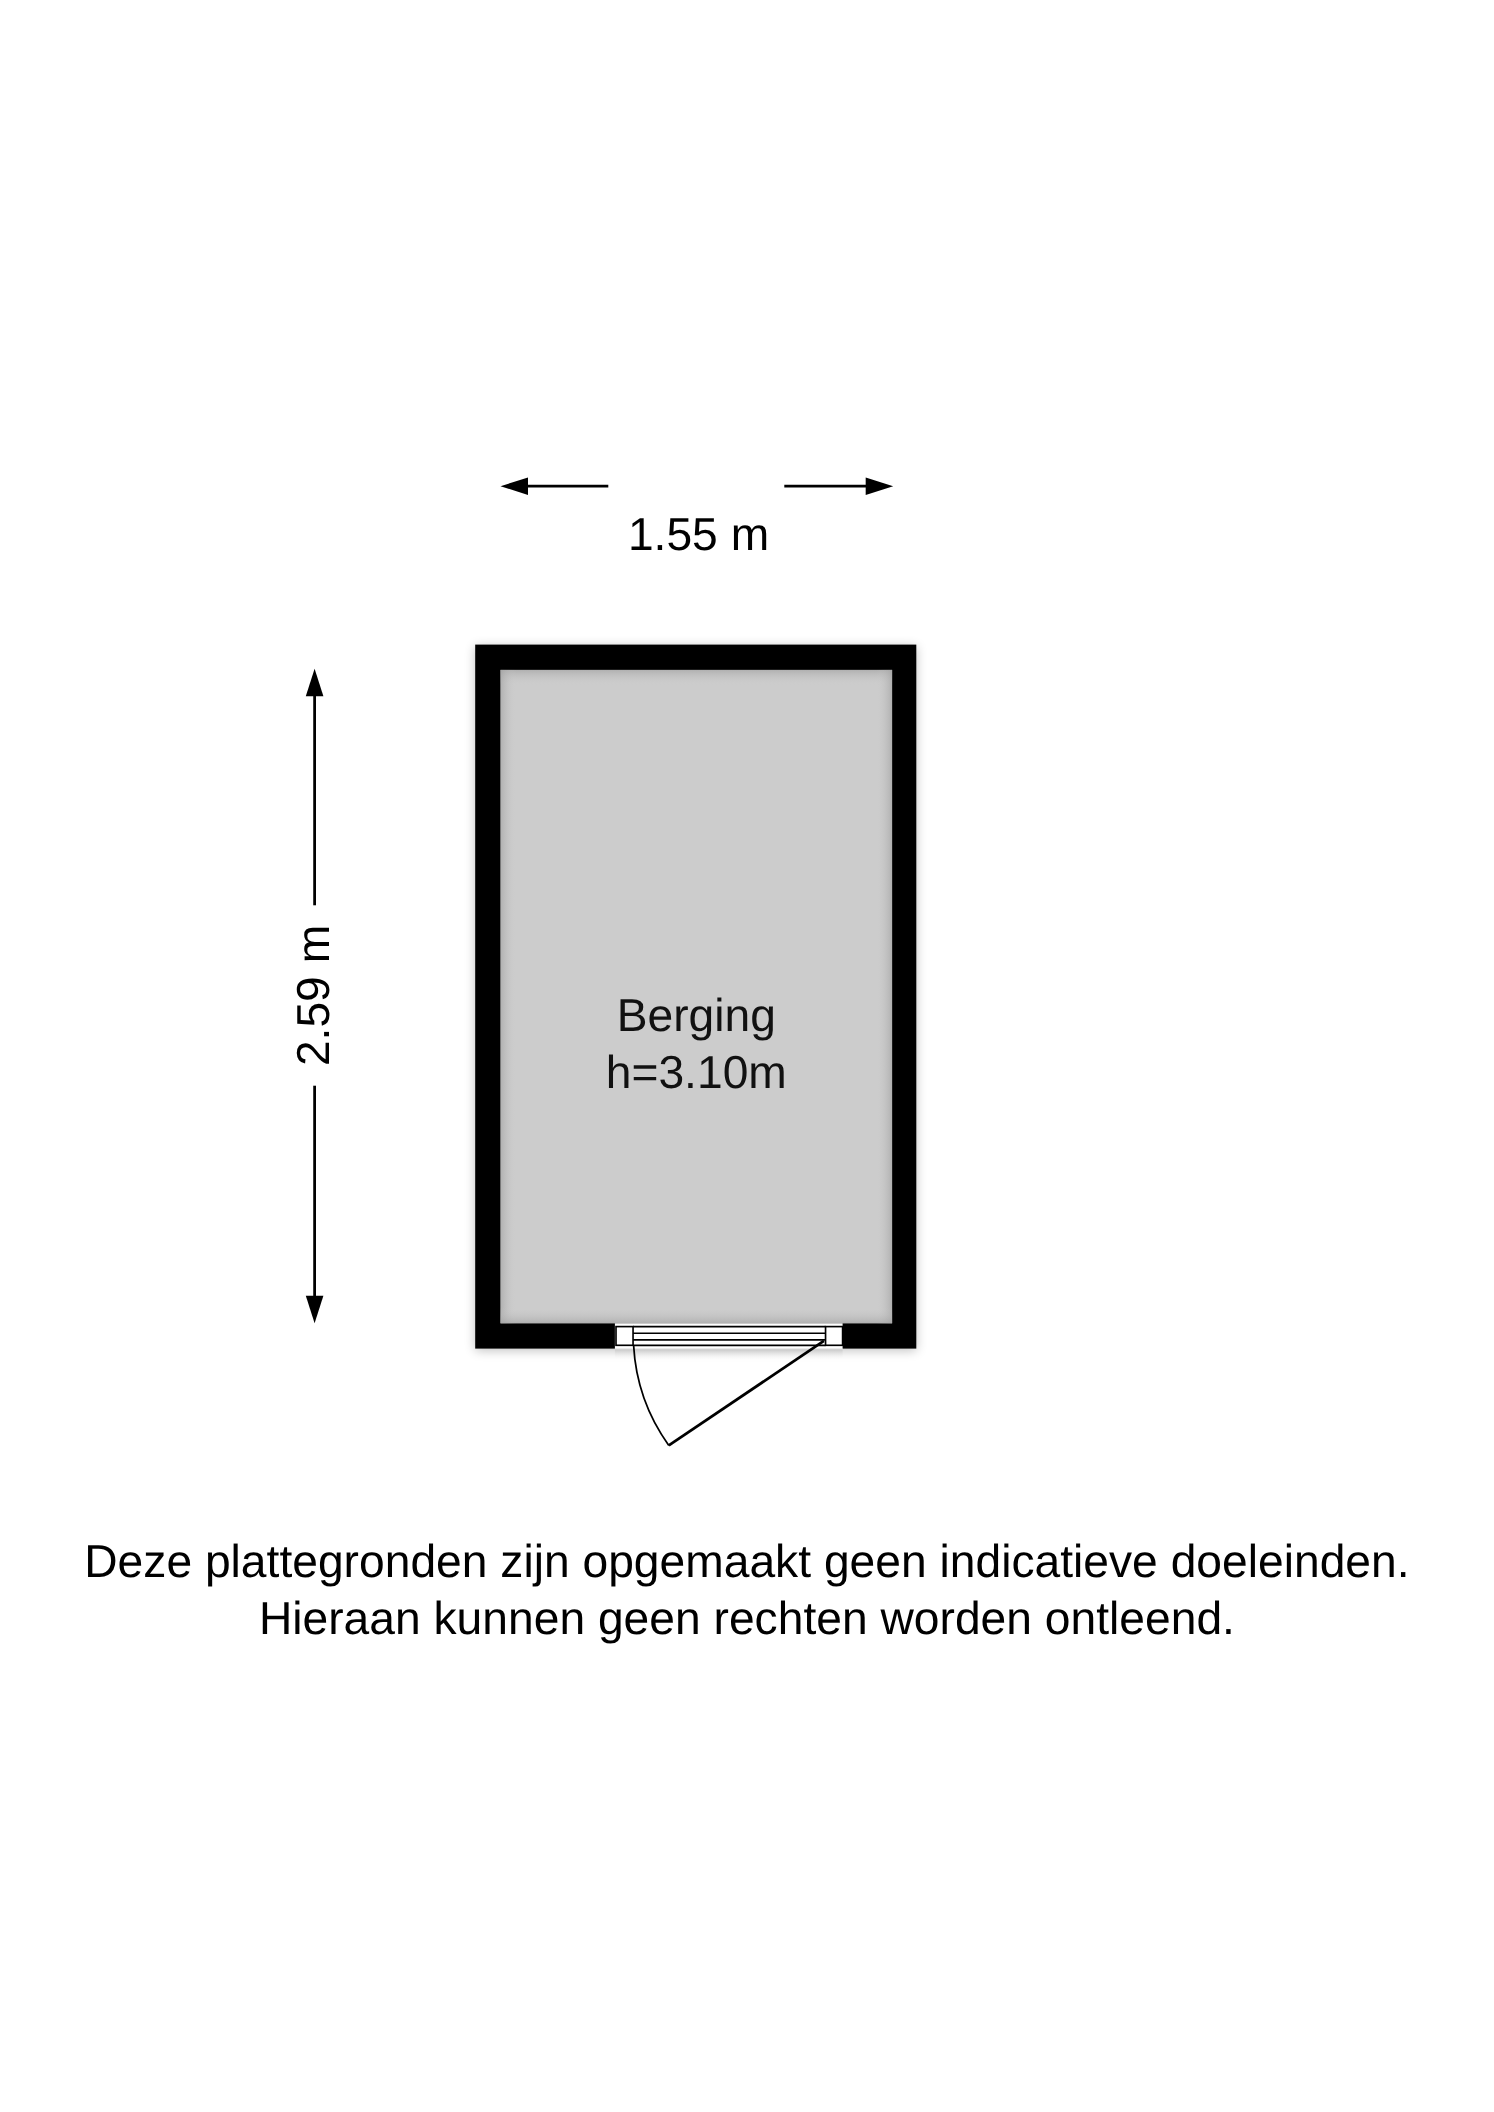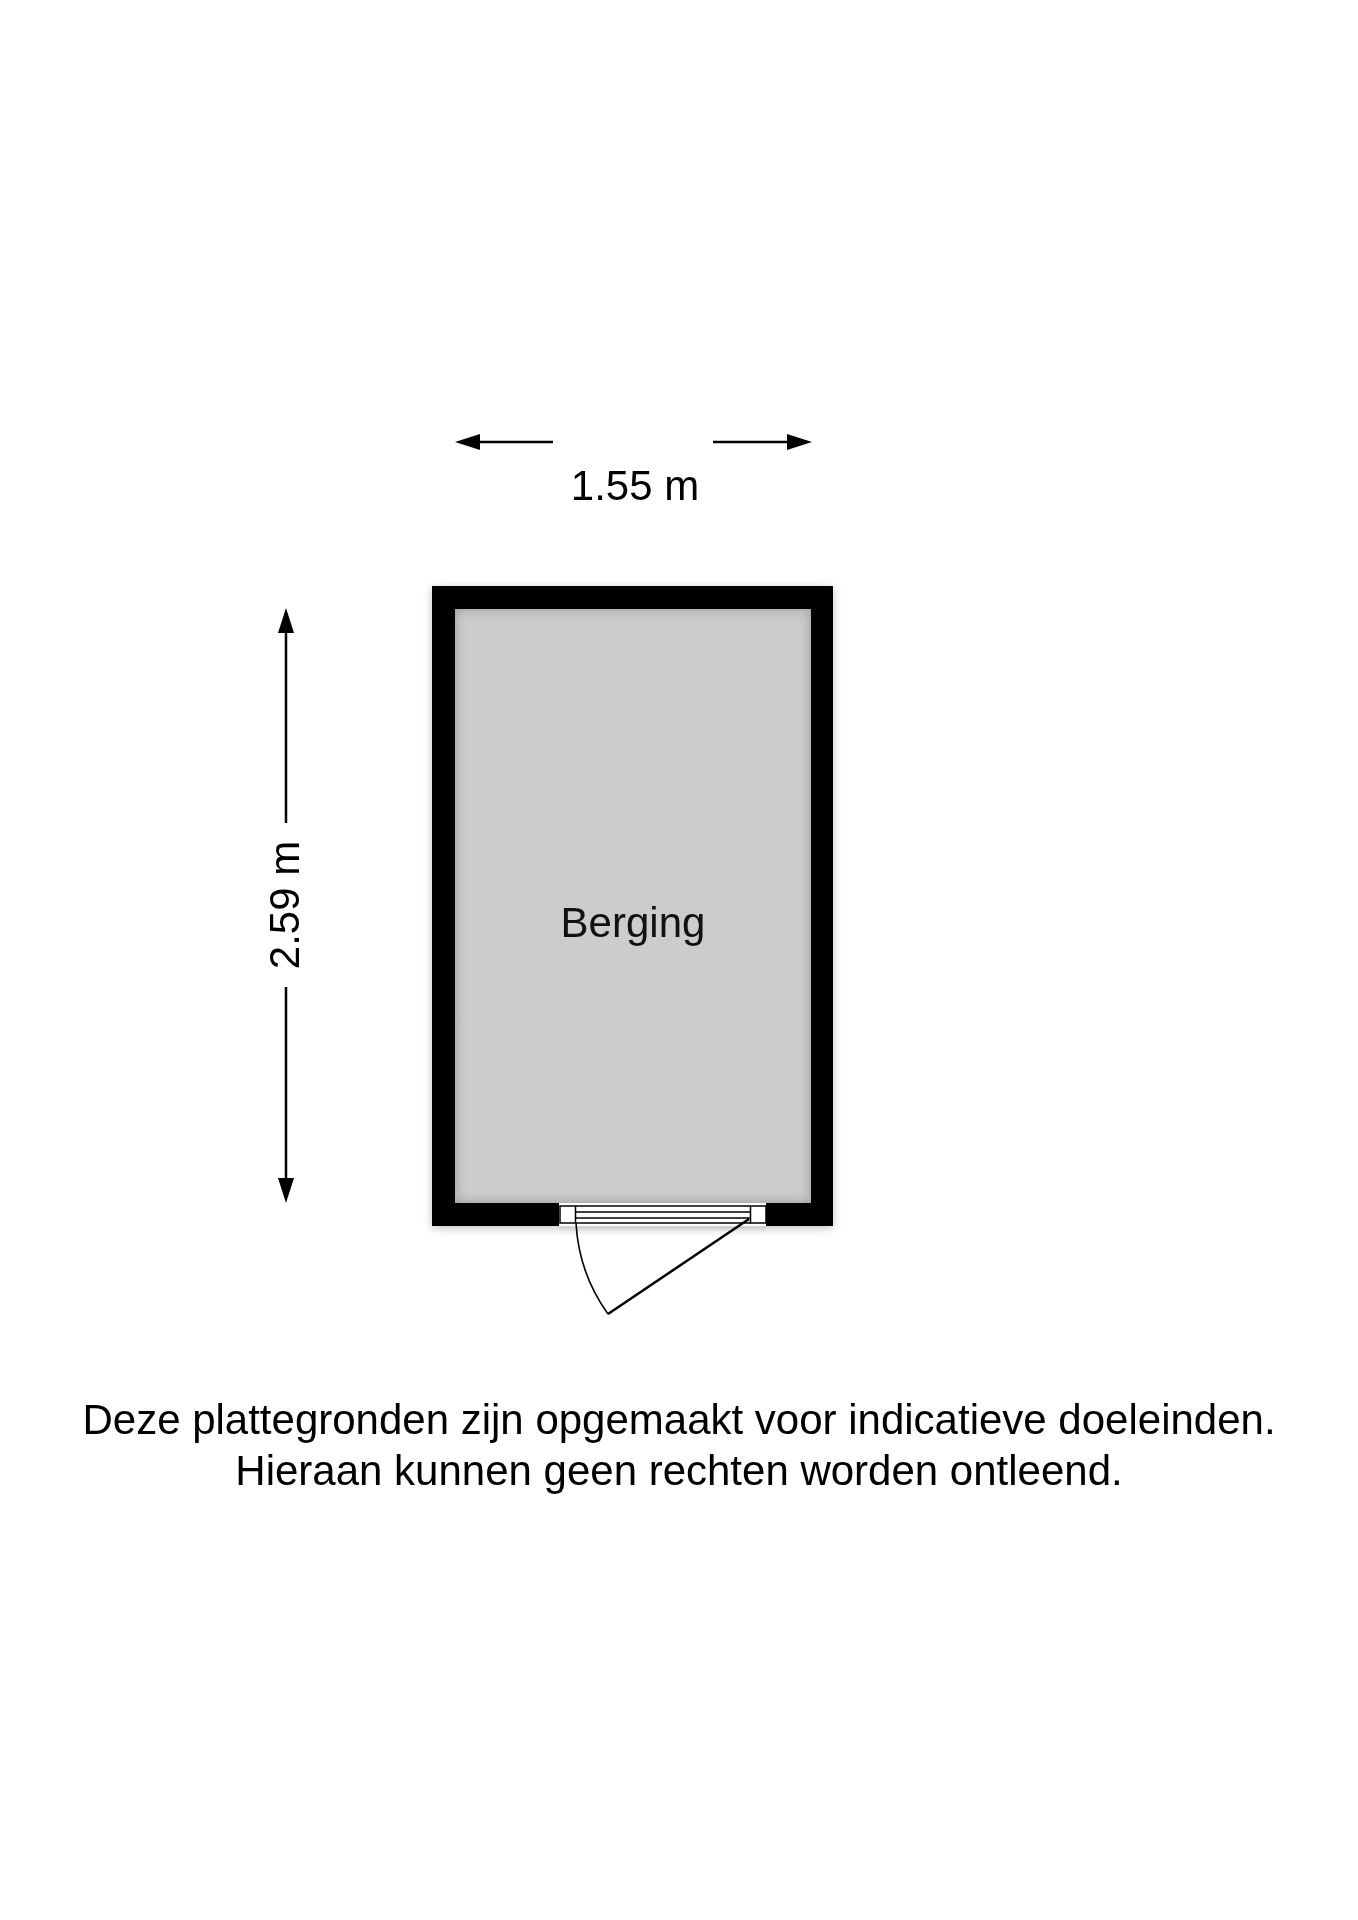--- a/index.html
+++ b/index.html
@@ -100,20 +100,21 @@
       <path d="M 576 1223 A 172 172 0 0 0 608 1314" fill="none" stroke="#000" stroke-width="1.6"></path>
     </g>
   </svg>
 
   <div class="dim-h-label">1.55 m</div>
 
   <div class="dim-v-label">2.59 m</div>
 
   <div class="room-label">
     <div>Berging</div>
+    <div>h=3.10m</div>
   </div>
 
   <div class="disclaimer">
-    <div>Deze plattegronden zijn opgemaakt voor indicatieve doeleinden.</div>
+    <div>Deze plattegronden zijn opgemaakt geen indicatieve doeleinden.</div>
     <div>Hieraan kunnen geen rechten worden ontleend.</div>
   </div>
 
 </div>
 
 </body></html>

